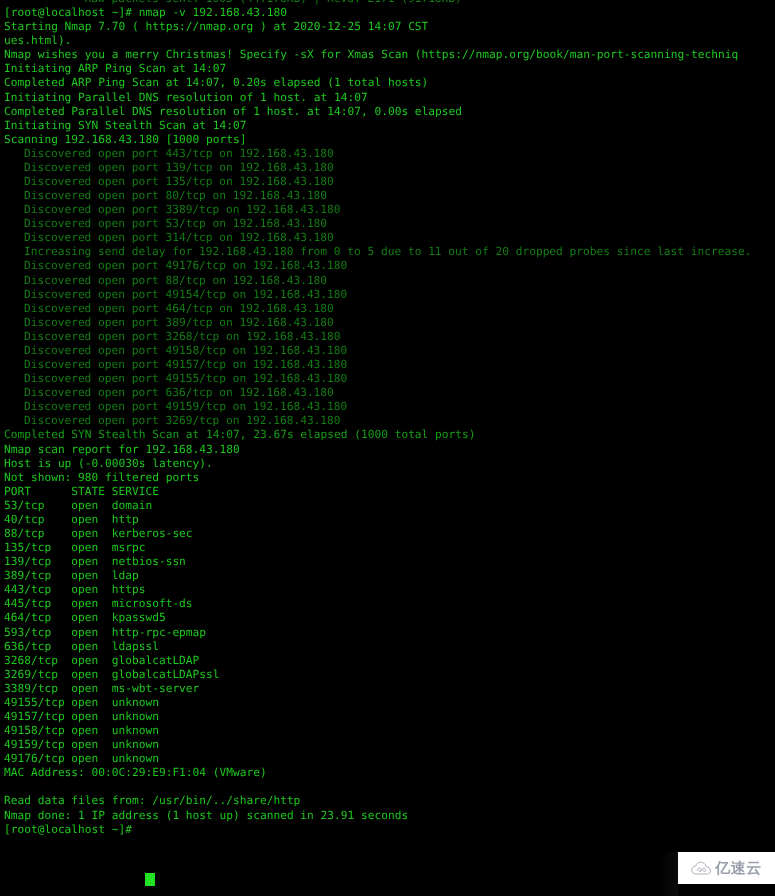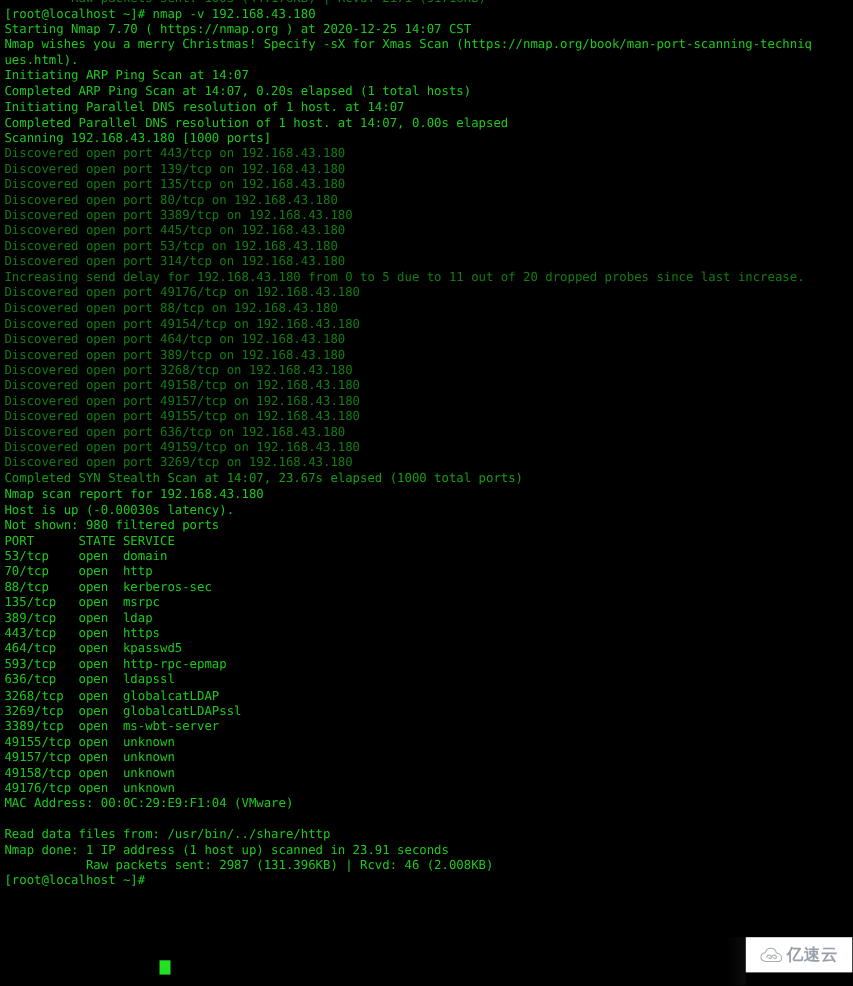--- a/index.html
+++ b/index.html
@@ -37,21 +37,21 @@
     font-family: "DejaVu Sans Mono", "Liberation Mono", monospace;
     font-size: 11.2px;
     line-height: 14.08px;
     height: 14.08px;
     white-space: pre;
     letter-spacing: 0.0px;
     color: #18b218;
     text-rendering: geometricPrecision;
   }
   .bright { color: #1ec81e; }
-  .dim    { color: #137c13; }
+  .dim    { color: #137c13; margin-left: 20px; }
   .mid    { color: #169c16; }
 
   #cursor {
     position: absolute;
     left: 145px;
     top: 873px;
     width: 10px;
     height: 13px;
     background: #22e022;
   }
@@ -92,33 +92,33 @@
   }
 </style>
 </head>
 <body>
 
 <div id="terminal">
   <div class="screen" id="screen">
       <div class="line dim">         Raw packets sent: 1003 (44.176KB) | Rcvd: 2171 (91716KB)</div>
       <div class="line bright">[root@localhost ~]# nmap -v 192.168.43.180</div>
       <div class="line bright">Starting Nmap 7.70 ( https://nmap.org ) at 2020-12-25 14:07 CST</div>
+      <div class="line bright">ues.html).</div>
       <div class="line bright">Nmap wishes you a merry Christmas! Specify -sX for Xmas Scan (https://nmap.org/book/man-port-scanning-techniq</div>
-      <div class="line bright">ues.html).</div>
       <div class="line bright">Initiating ARP Ping Scan at 14:07</div>
       <div class="line bright">Completed ARP Ping Scan at 14:07, 0.20s elapsed (1 total hosts)</div>
       <div class="line bright">Initiating Parallel DNS resolution of 1 host. at 14:07</div>
       <div class="line bright">Completed Parallel DNS resolution of 1 host. at 14:07, 0.00s elapsed</div>
+      <div class="line bright">Initiating SYN Stealth Scan at 14:07</div>
       <div class="line bright">Scanning 192.168.43.180 [1000 ports]</div>
       <div class="line dim">Discovered open port 443/tcp on 192.168.43.180</div>
       <div class="line dim">Discovered open port 139/tcp on 192.168.43.180</div>
       <div class="line dim">Discovered open port 135/tcp on 192.168.43.180</div>
       <div class="line dim">Discovered open port 80/tcp on 192.168.43.180</div>
       <div class="line dim">Discovered open port 3389/tcp on 192.168.43.180</div>
-      <div class="line dim">Discovered open port 445/tcp on 192.168.43.180</div>
       <div class="line dim">Discovered open port 53/tcp on 192.168.43.180</div>
       <div class="line dim">Discovered open port 314/tcp on 192.168.43.180</div>
       <div class="line dim">Increasing send delay for 192.168.43.180 from 0 to 5 due to 11 out of 20 dropped probes since last increase.</div>
       <div class="line dim">Discovered open port 49176/tcp on 192.168.43.180</div>
       <div class="line dim">Discovered open port 88/tcp on 192.168.43.180</div>
       <div class="line dim">Discovered open port 49154/tcp on 192.168.43.180</div>
       <div class="line dim">Discovered open port 464/tcp on 192.168.43.180</div>
       <div class="line dim">Discovered open port 389/tcp on 192.168.43.180</div>
       <div class="line dim">Discovered open port 3268/tcp on 192.168.43.180</div>
       <div class="line dim">Discovered open port 49158/tcp on 192.168.43.180</div>
@@ -126,40 +126,42 @@
       <div class="line dim">Discovered open port 49155/tcp on 192.168.43.180</div>
       <div class="line dim">Discovered open port 636/tcp on 192.168.43.180</div>
       <div class="line dim">Discovered open port 49159/tcp on 192.168.43.180</div>
       <div class="line dim">Discovered open port 3269/tcp on 192.168.43.180</div>
       <div class="line mid">Completed SYN Stealth Scan at 14:07, 23.67s elapsed (1000 total ports)</div>
       <div class="line bright">Nmap scan report for 192.168.43.180</div>
       <div class="line bright">Host is up (-0.00030s latency).</div>
       <div class="line bright">Not shown: 980 filtered ports</div>
       <div class="line bright">PORT      STATE SERVICE</div>
       <div class="line bright">53/tcp    open  domain</div>
-      <div class="line bright">70/tcp    open  http</div>
+      <div class="line bright">40/tcp    open  http</div>
       <div class="line bright">88/tcp    open  kerberos-sec</div>
       <div class="line bright">135/tcp   open  msrpc</div>
+      <div class="line bright">139/tcp   open  netbios-ssn</div>
       <div class="line bright">389/tcp   open  ldap</div>
       <div class="line bright">443/tcp   open  https</div>
+      <div class="line bright">445/tcp   open  microsoft-ds</div>
       <div class="line bright">464/tcp   open  kpasswd5</div>
       <div class="line bright">593/tcp   open  http-rpc-epmap</div>
       <div class="line bright">636/tcp   open  ldapssl</div>
       <div class="line bright">3268/tcp  open  globalcatLDAP</div>
       <div class="line bright">3269/tcp  open  globalcatLDAPssl</div>
       <div class="line bright">3389/tcp  open  ms-wbt-server</div>
       <div class="line bright">49155/tcp open  unknown</div>
       <div class="line bright">49157/tcp open  unknown</div>
       <div class="line bright">49158/tcp open  unknown</div>
+      <div class="line bright">49159/tcp open  unknown</div>
       <div class="line bright">49176/tcp open  unknown</div>
       <div class="line bright">MAC Address: 00:0C:29:E9:F1:04 (VMware)</div>
       <div class="line bright">&nbsp;</div>
       <div class="line bright">Read data files from: /usr/bin/../share/http</div>
       <div class="line bright">Nmap done: 1 IP address (1 host up) scanned in 23.91 seconds</div>
-      <div class="line bright">           Raw packets sent: 2987 (131.396KB) | Rcvd: 46 (2.008KB)</div>
       <div class="line bright">[root@localhost ~]# </div>
     </div>
 
   <div id="cursor"></div>
 
   <div id="wm-shadow"></div>
 
   <div id="watermark">
     <span class="wm-icon">
       <svg viewBox="0 0 42 30" width="21" height="15" aria-hidden="true">

